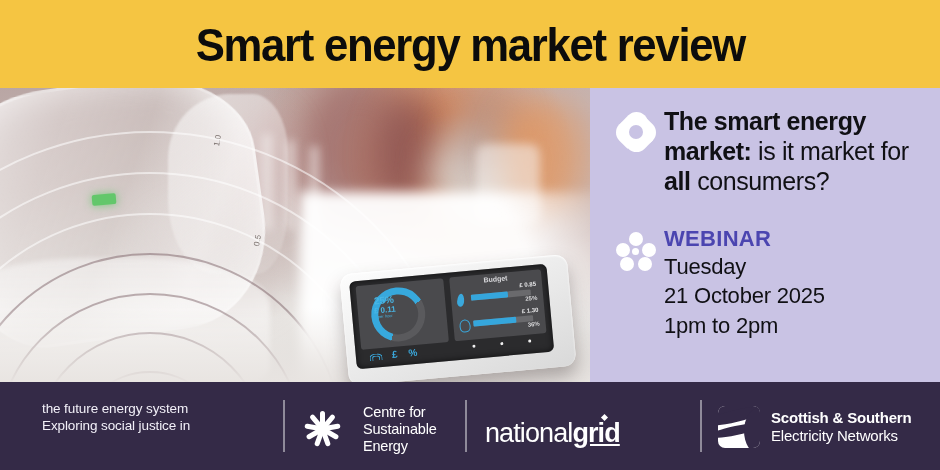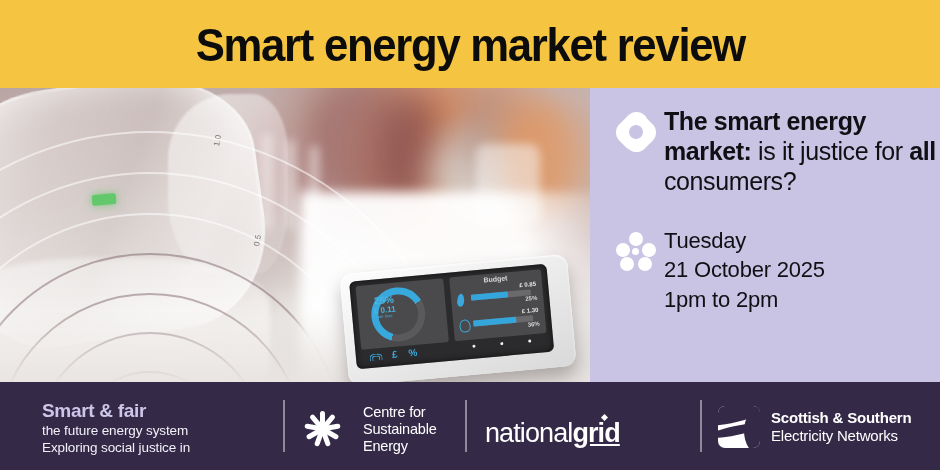--- a/index.html
+++ b/index.html
@@ -368,48 +368,48 @@
       <div class="icon-wrap">
         <div class="quatrefoil">
           <span class="q1"></span>
             <span class="q2"></span>
             <span class="q3"></span>
             <span class="q4"></span>
           <div class="qhole"></div>
         </div>
       </div>
       <div class="head-text">
-        <b>The smart energy market:</b><span> is it justice</span>
+        <b>The smart energy market:</b><span> is it market</span>
         <span>for </span><b>all</b><span> consumers?</span>
       </div>
     </div>
 
     <div class="blk blk-web">
       <div class="icon-wrap">
         <div class="flower">
           <i class="f1"></i>
             <i class="f2"></i>
             <i class="f3"></i>
             <i class="f4"></i>
             <i class="f5"></i>
             <i class="fc"></i>
         </div>
       </div>
       <div>
+        <div class="web-title">WEBINAR</div>
         <div class="web-text">Tuesday</div>
         <div class="web-text">21 October 2025</div>
         <div class="web-text">1pm to 2pm</div>
       </div>
     </div>
   </div>
 
   <div class="footer">
 
     <div class="sf">
-      <div class="sf-title">Smart &amp; fair</div>
       <div class="sf-sub">the future energy system</div>
       <div class="sf-sub">Exploring social justice in</div>
     </div>
 
     <div class="fdiv" style="left:283px;"></div>
 
     <div class="cse">
       <div class="cse-mark">
         <i style="transform:rotate(0deg)"></i>
         <i style="transform:rotate(40deg)"></i>

